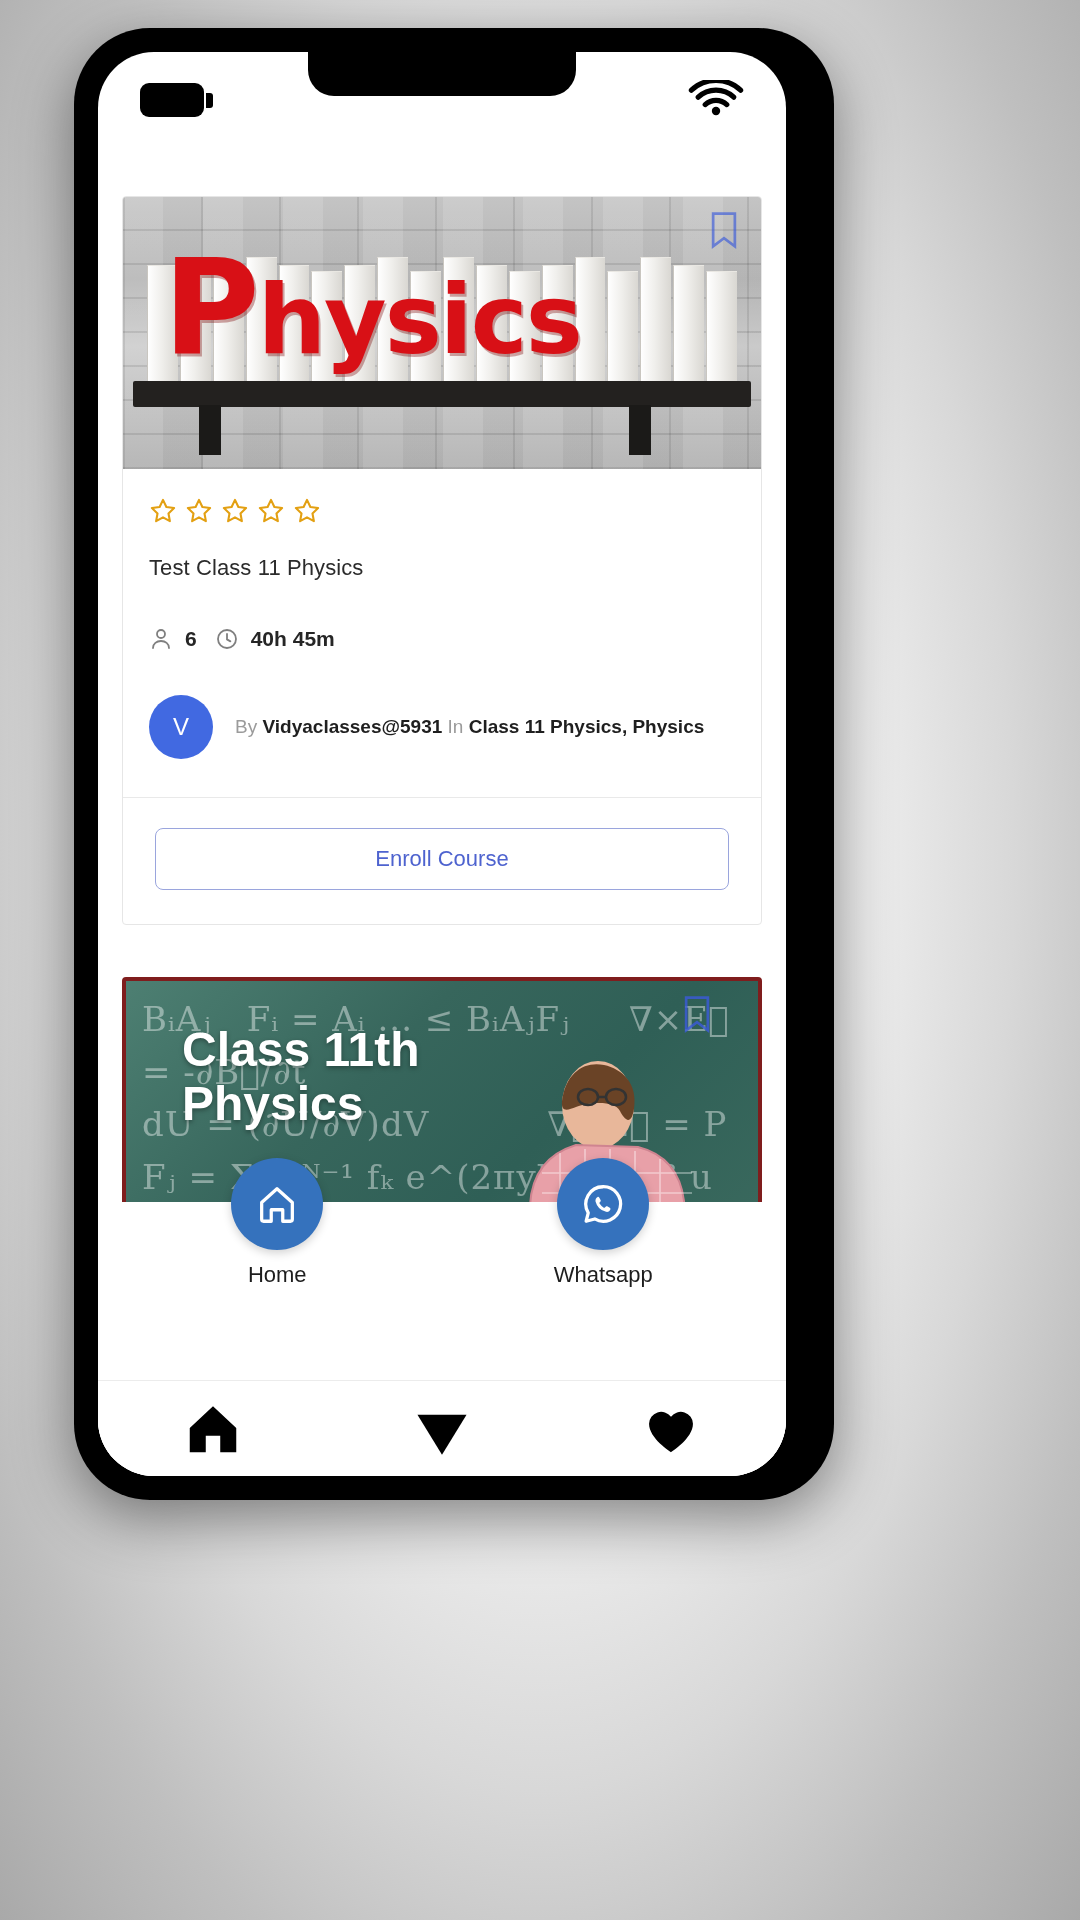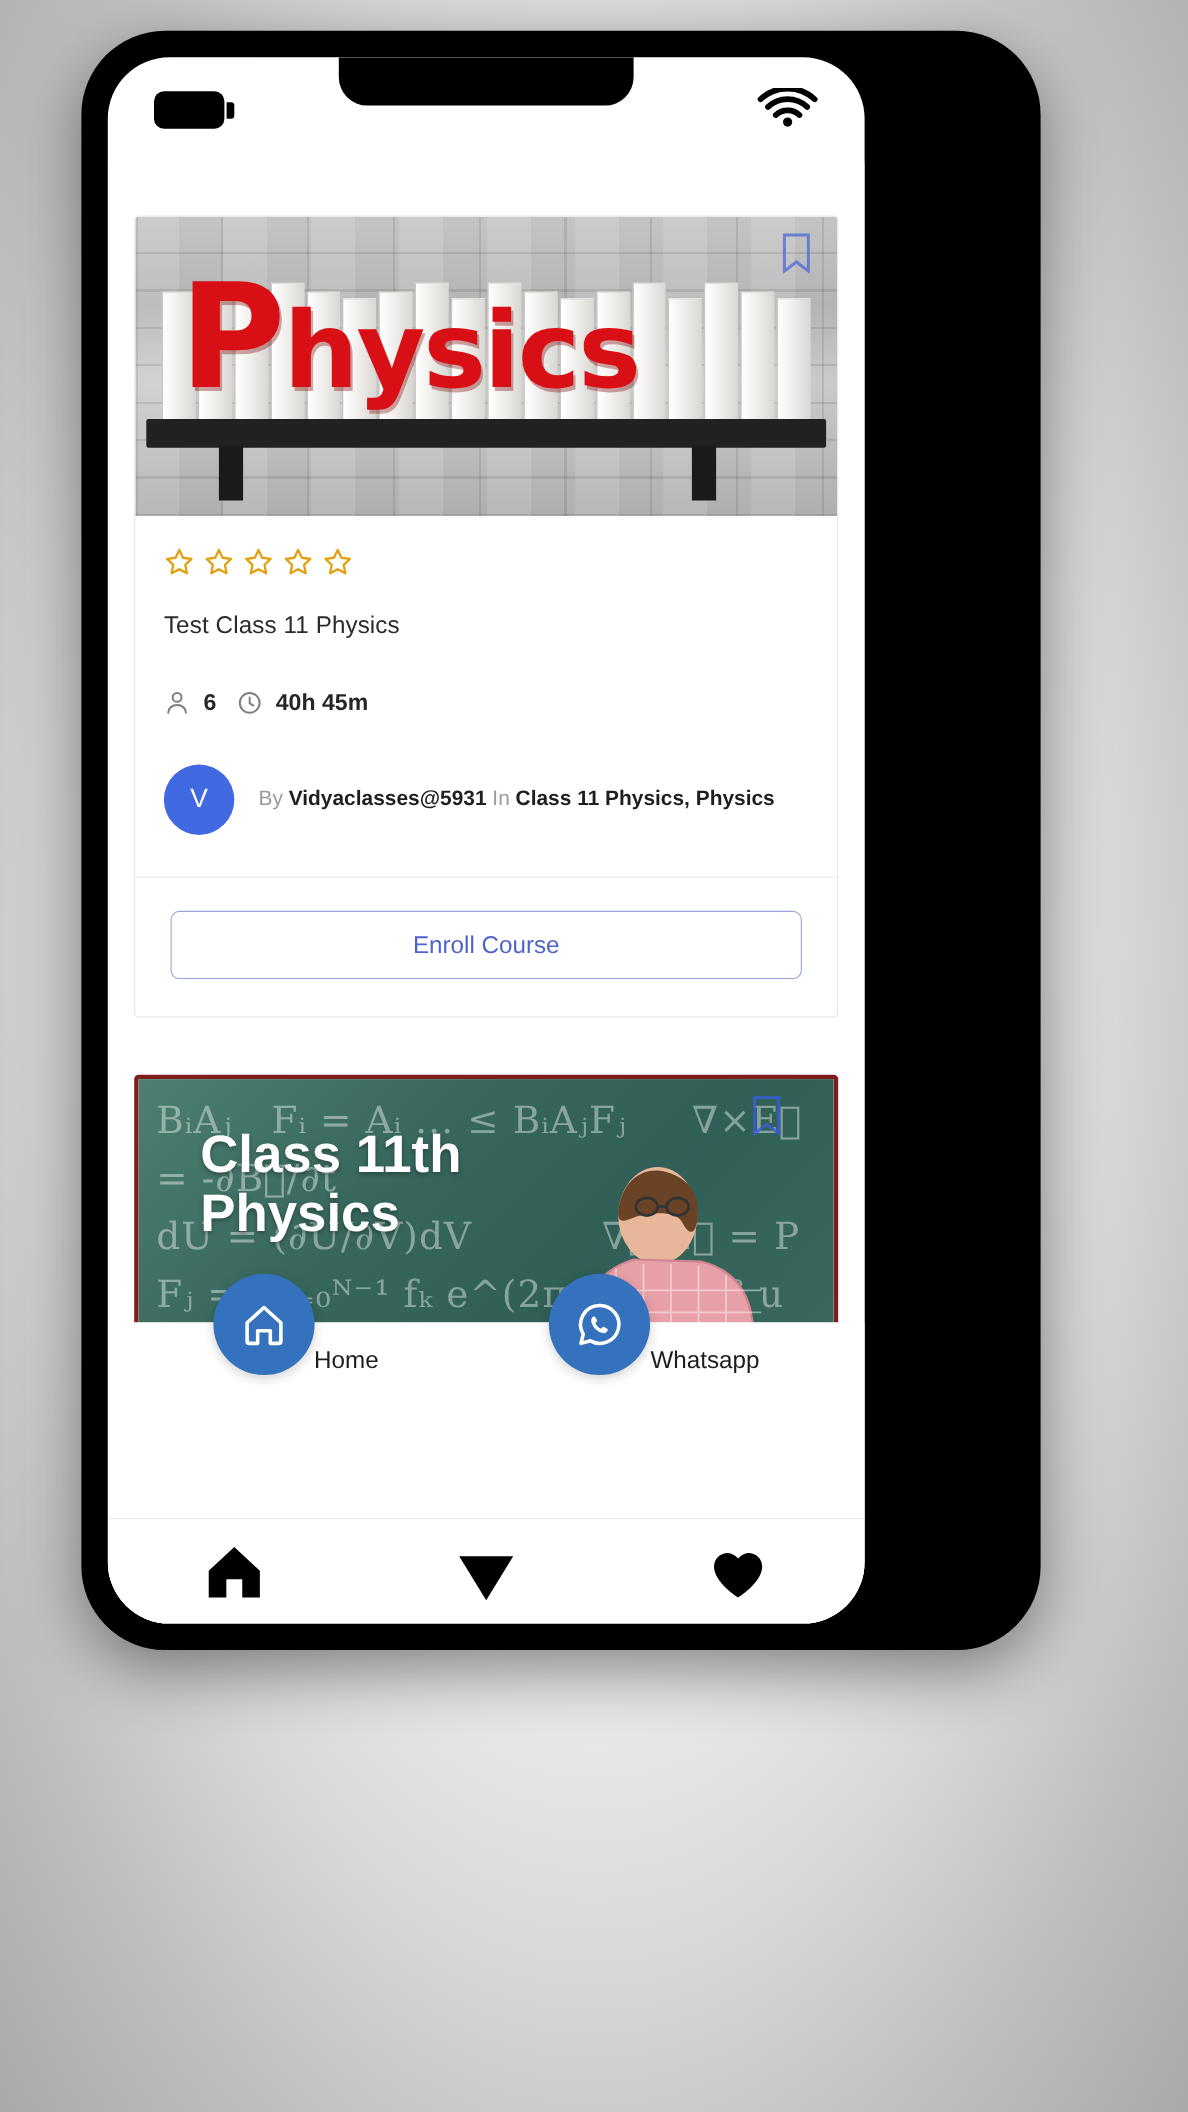--- a/index.html
+++ b/index.html
@@ -8,21 +8,21 @@
     font-family:"Liberation Sans", sans-serif;
     background:radial-gradient(ellipse at 50% 45%, #fdfdfd 0%, #f2f2f2 38%, #d8d8d8 62%, #bfbfbf 80%, #a9a9a9 100%);
     overflow:hidden;
     position:relative;
   }
 
   
   .phone-frame{
     position:absolute;
     left:74px; top:28px;
-    width:872px; height:1472px;
+    width:760px; height:1472px;
     background:#000;
     border-radius:76px;
     box-shadow:0 18px 60px rgba(0,0,0,.45);
   }
   .phone-screen{
     position:absolute;
     left:24px; top:24px;
     width:688px; height:1424px;
     background:#fff;
     border-radius:56px;
@@ -268,21 +268,21 @@
     bottom:94px;
     height:180px;
     background:#fff;
     display:flex;
     align-items:flex-start;
     justify-content:space-around;
     padding:0 18px;
     z-index:12;
   }
   .fab-item{
-    display:flex; flex-direction:row; align-items:flex-end;
+    display:flex; flex-direction:column; align-items:center;
     margin-top:-44px;
     cursor:pointer;
   }
   .fab{
     width:92px; height:92px;
     border-radius:50%;
     background:#3572bd;
     display:flex; align-items:center; justify-content:center;
     box-shadow:0 3px 10px rgba(0,0,0,.18);
   }

